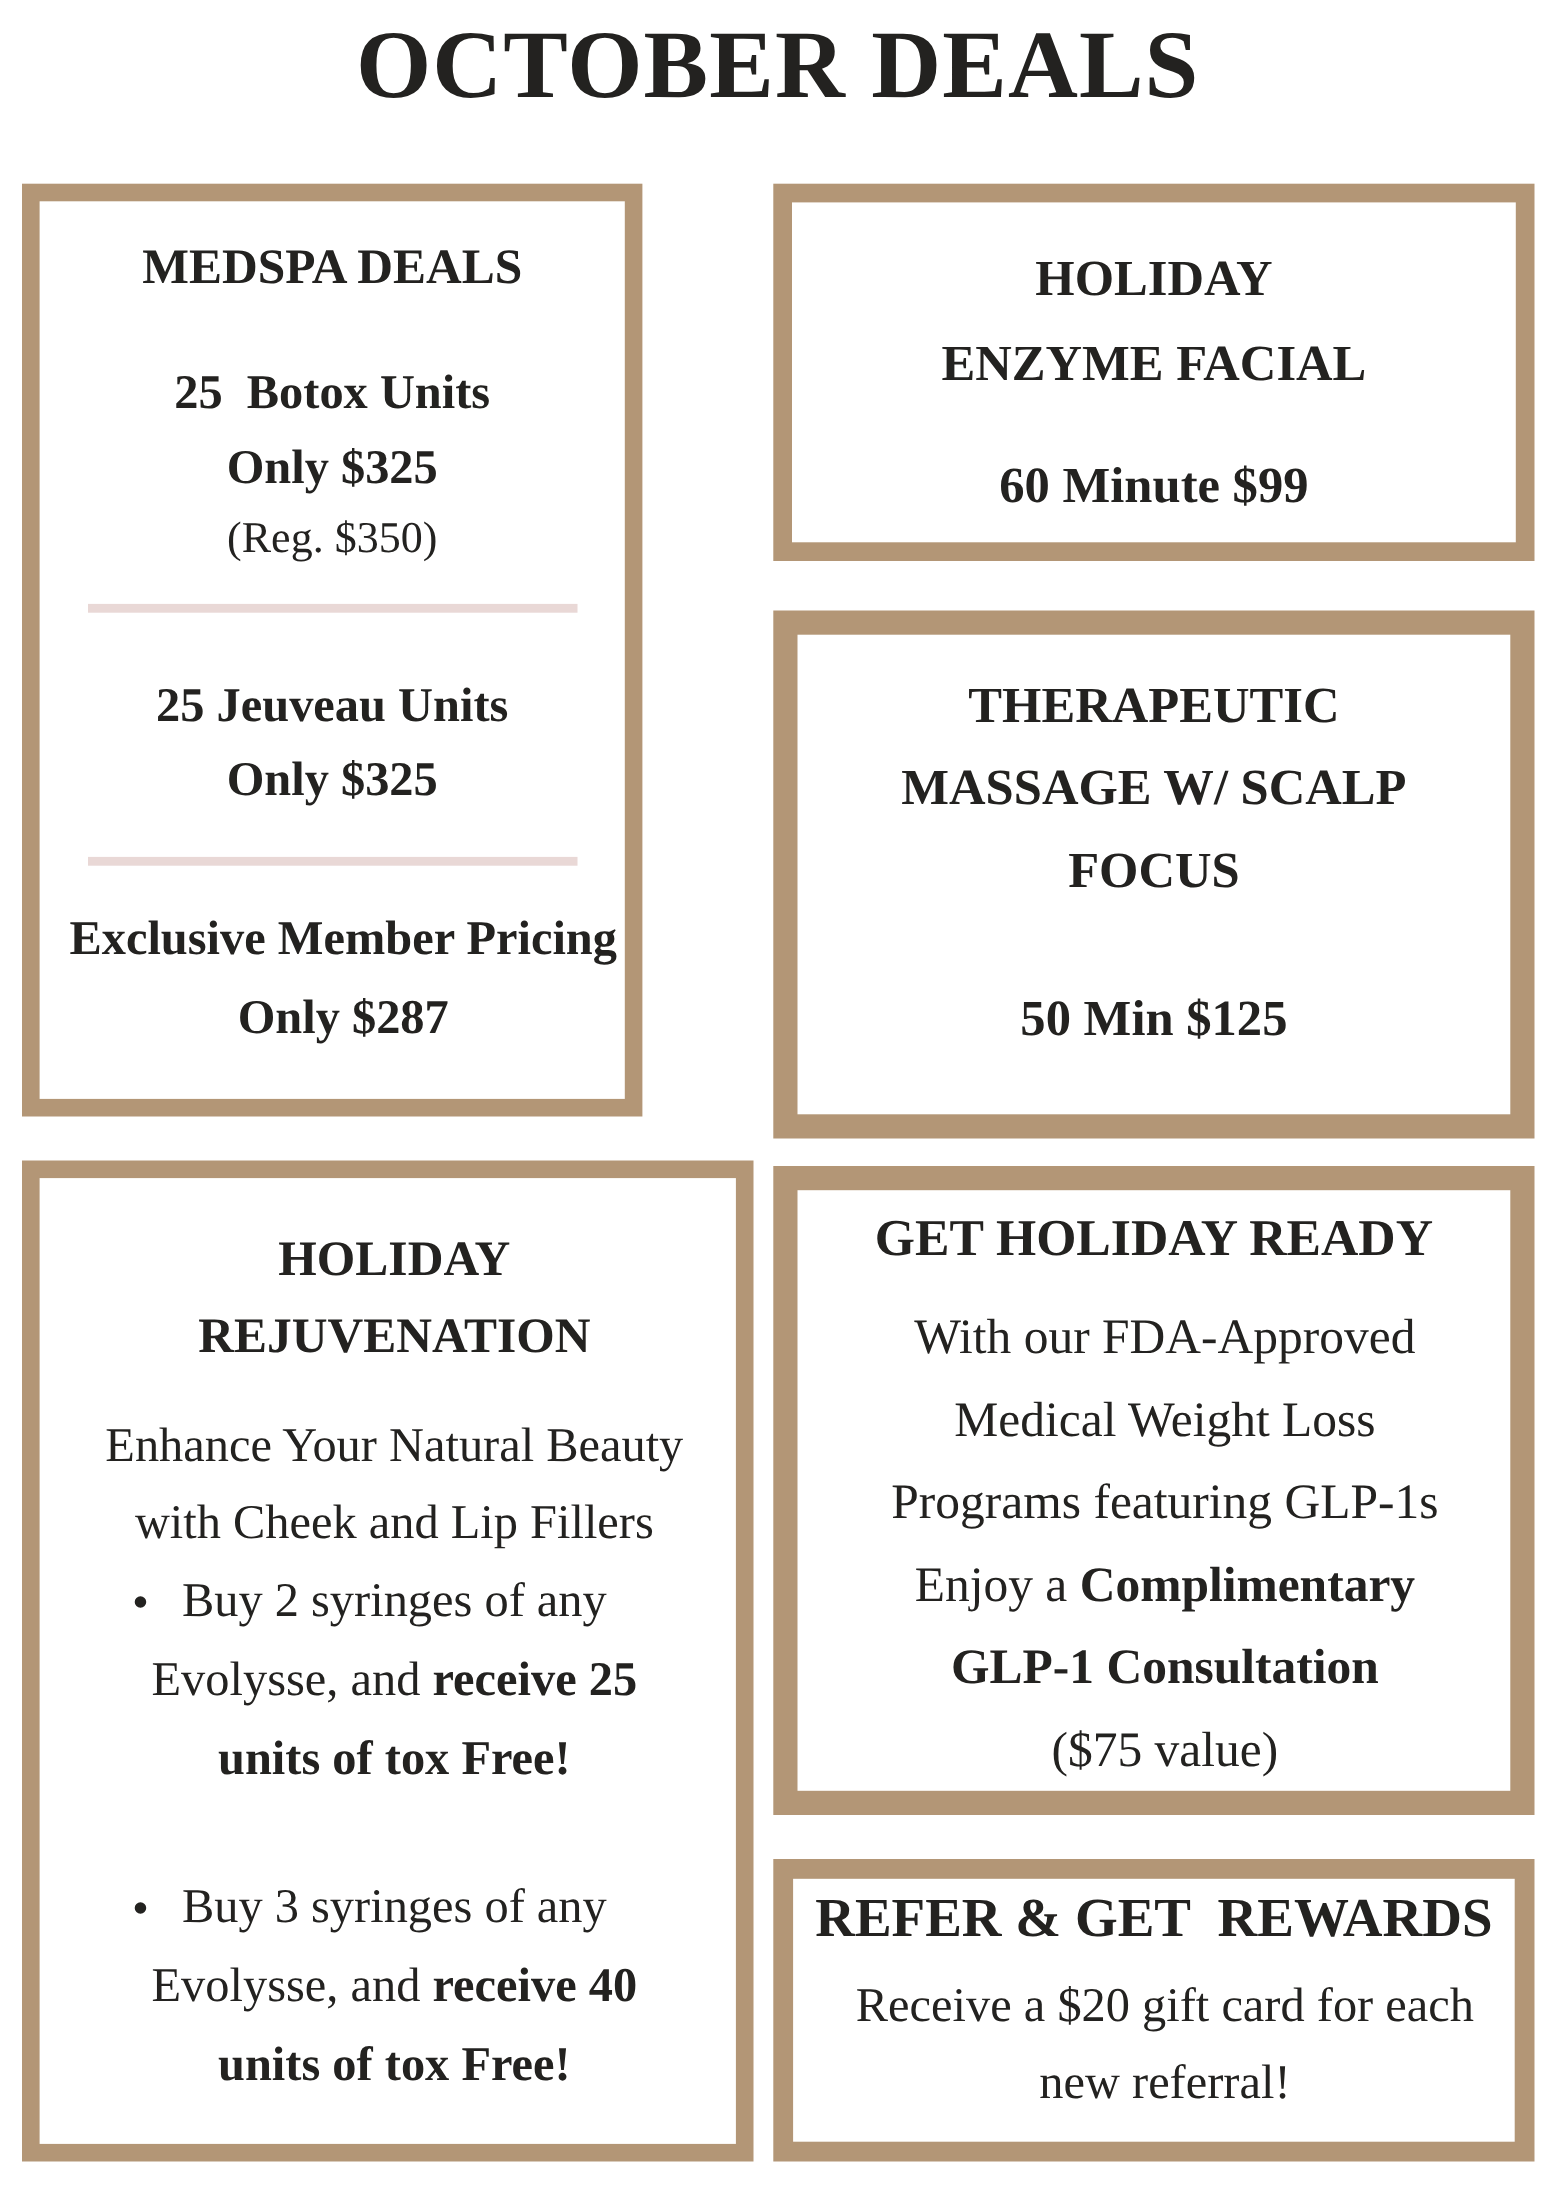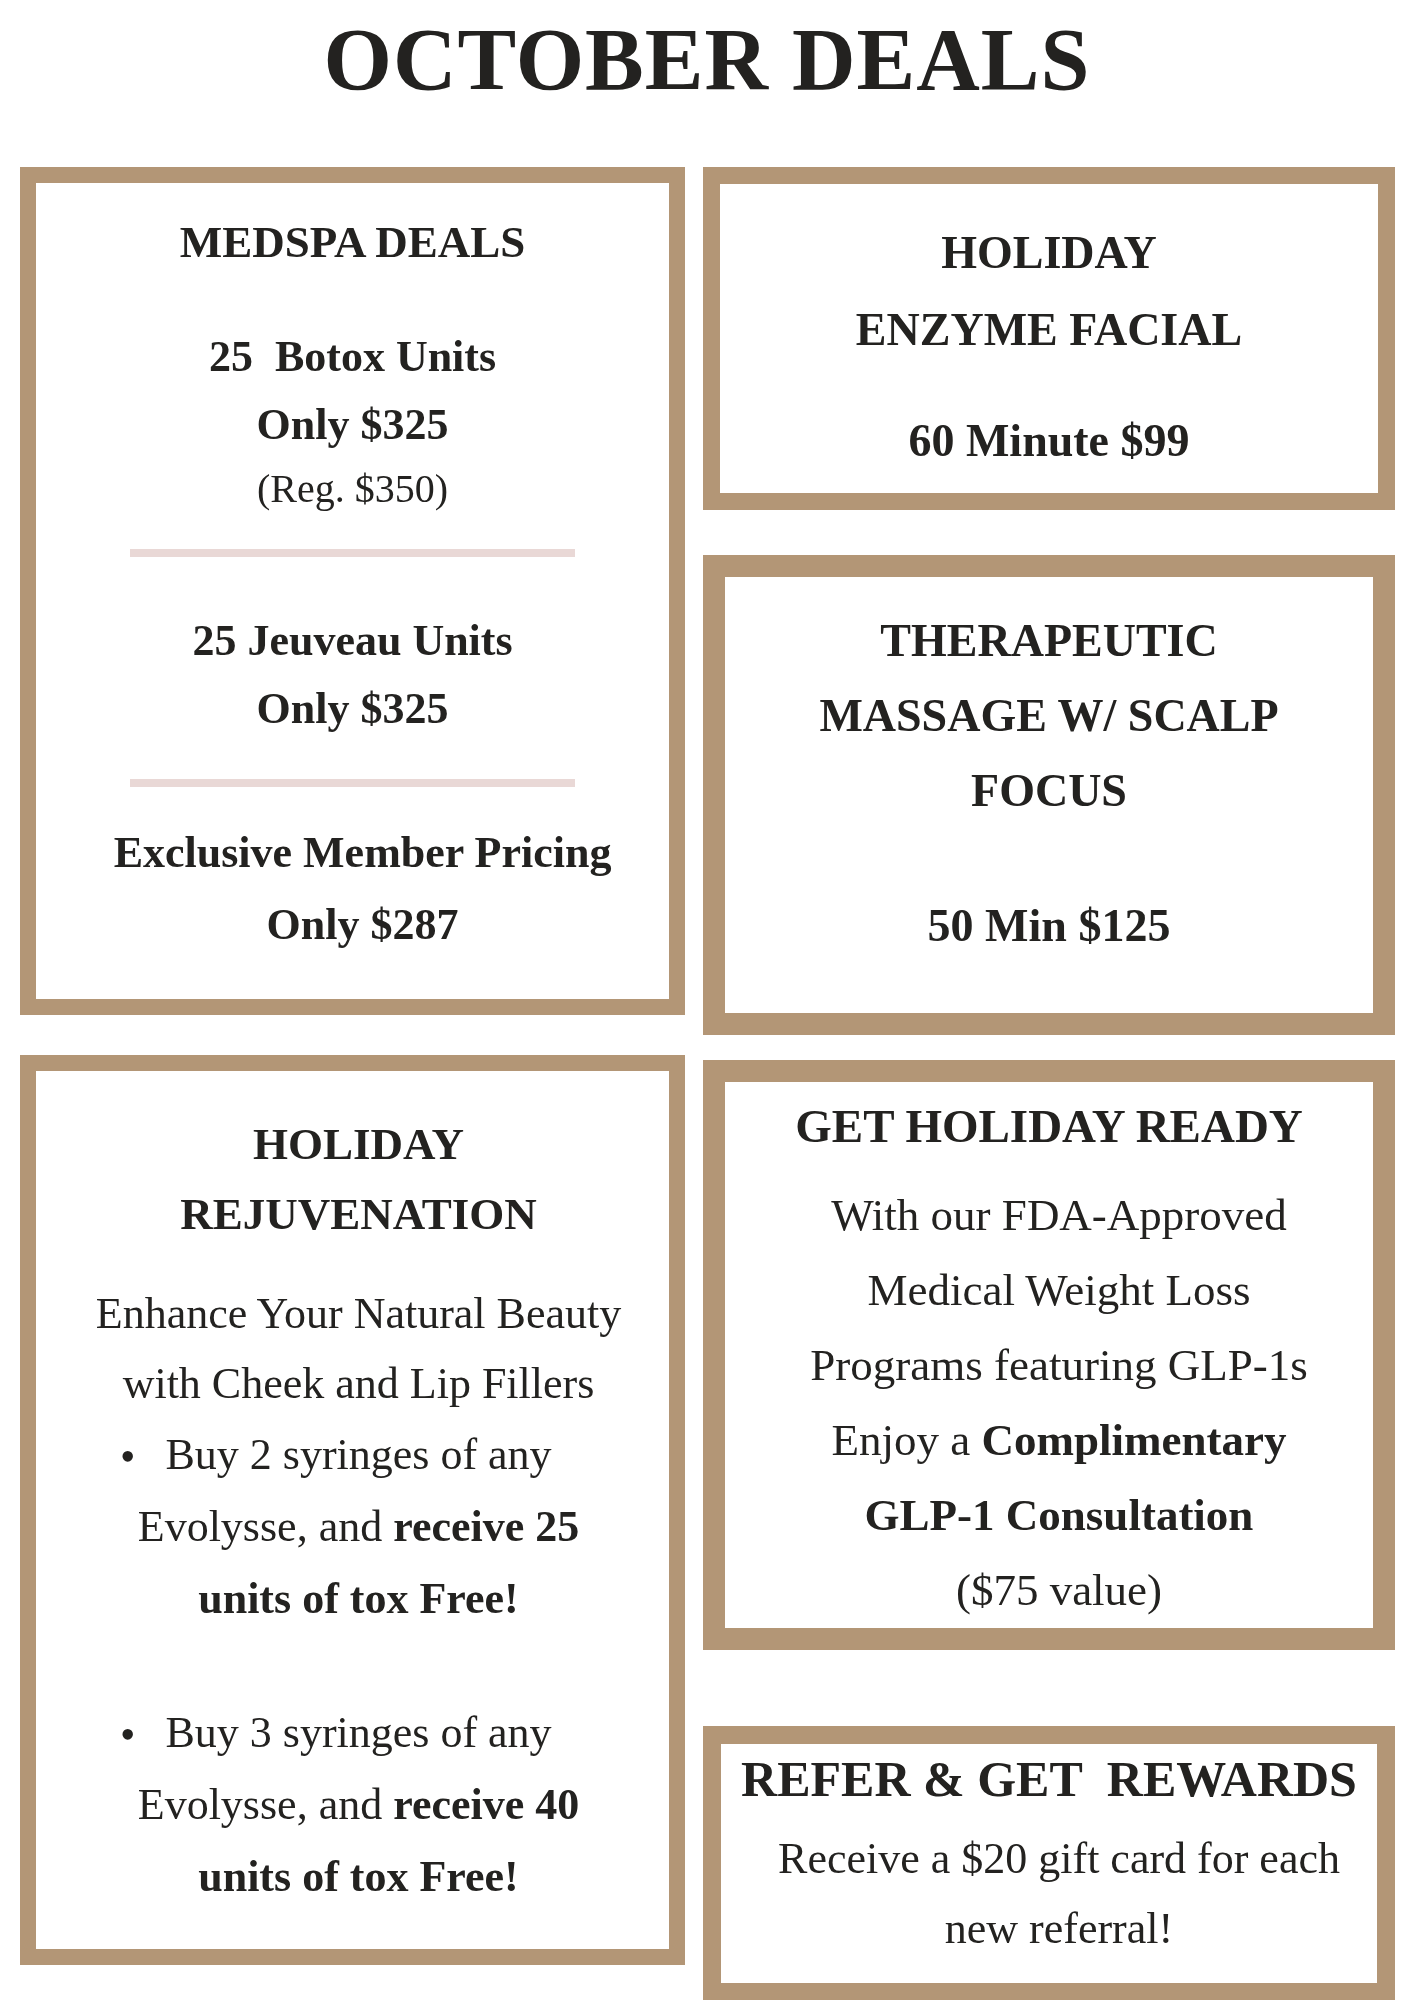--- a/index.html
+++ b/index.html
@@ -8,26 +8,26 @@
     font-family:"Liberation Serif","DejaVu Serif",serif; color:#232220; overflow:hidden;
   }
   .page-title {
     position:absolute; top:8px; left:0; width:100%; text-align:center;
     font-size:88px; font-weight:bold; line-height:104px; letter-spacing:1px;
   }
   .box {
     position:absolute; background:#ffffff; border:16px solid #b39676;
     box-sizing:border-box; text-align:center;
   }
-  #box-medspa   { left:20px;  top:167px;  width:665px; height:848px; }
+  #box-medspa   { left:20px;  top:167px;  width:564px; height:848px; }
   #box-pumpkin  { left:703px; top:167px;  width:692px; height:343px; border-width:17px; }
   #box-massage  { left:703px; top:555px;  width:692px; height:480px; border-width:22px; }
   #box-holiday  { left:20px;  top:1055px; width:665px; height:910px;padding-left:12px; }
   #box-getready { left:703px; top:1060px; width:692px; height:590px; border-width:22px; }
-  #box-refer    { left:703px; top:1726px; width:692px; height:275px; border-width:18px; }
+  #box-refer    { left:703px; top:1690px; width:692px; height:275px; border-width:18px; }
 
   .box-heading { font-size:45px; font-weight:bold; line-height:58px; }
   .pre { white-space:pre-wrap; }
 
   
   #box-medspa .box-heading { margin-top:30px; }
   .deal-line  { font-size:44px; font-weight:bold; line-height:68px; }
   .units-line { font-weight:bold; }
   .reg-line   { font-size:40px; font-weight:normal; line-height:60px; }
   .group-1 { margin-top:52px; }

